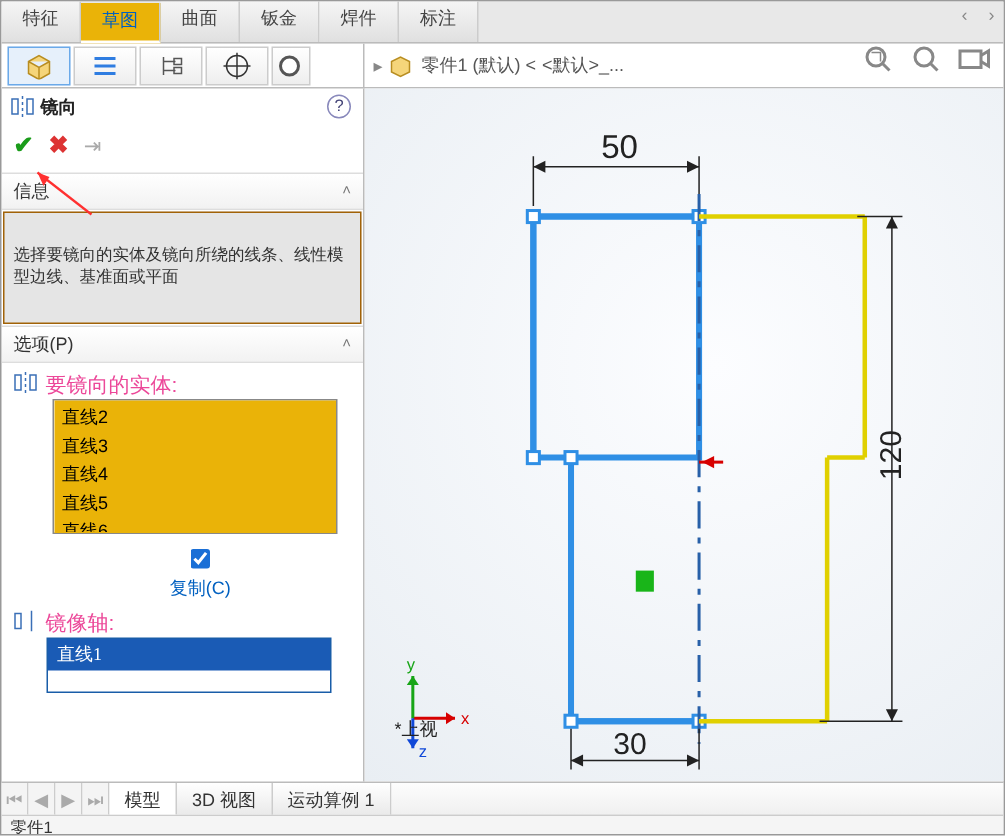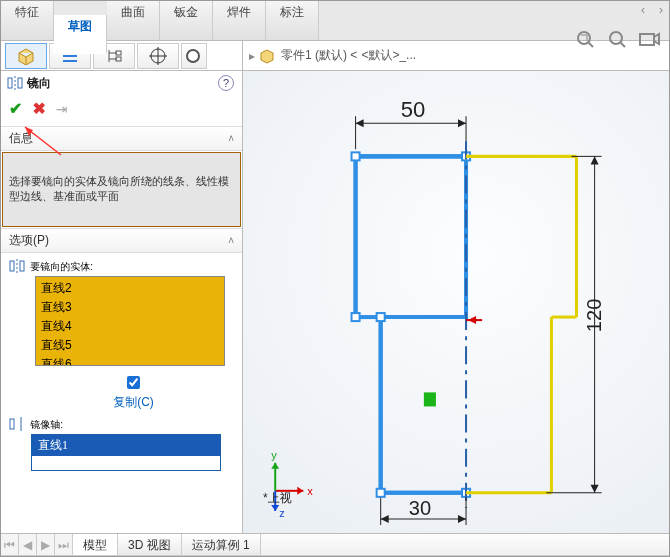--- a/index.html
+++ b/index.html
@@ -10,39 +10,38 @@
     width: 670px;
     height: 557px;
     overflow: hidden;
     position: relative;
     border: 1px solid #999;
   }
 
   
   .top-tabs {
     display: flex;
-    height: 40px;
+    height: 28px;
     background: #e8e8e8;
     border-bottom: 1px solid #bbb;
     position: relative;
   }
   .top-tab {
     padding: 3px 14px 0;
     border-right: 1px solid #ccc;
     color: #444;
     cursor: pointer;
     background: linear-gradient(#f5f5f5, #e0e0e0);
   }
   .top-tab.active {
-    background: #ffffff;
+    background: #eab308;
     color: #0060c0;
     border-bottom: 2px solid #fff;
     position: relative;
-    top: 14px;
-    font-weight: bold;
+    top: 1px;
   }
   .top-icons {
     position: absolute;
     right: 6px;
     top: 2px;
     display: flex;
     gap: 14px;
     color:#888;
   }
 
@@ -142,21 +141,21 @@
     background:#e5e5e5;
     border:1px solid #a16207;
     margin:1px;
     padding:21px 6px;
     font-size:11px;
     color:#333;
     line-height:1.4;
   }
 
   .opt-body { padding:6px 6px 10px 6px; }
-  .label-row { font-size:10px; color:#000000; margin:4px 0 3px 24px; }
+  .label-row { font-size:14px; color:#ec4899; margin:4px 0 3px 24px; }
   .icon-cell {
     display:inline-block; width:20px; text-align:center; color:#3a6fb7;
     vertical-align:top;
   }
   .listbox {
     margin-left:28px;
     width: 190px;
     height: 90px;
     border:1px solid #888;
     background:#eab308;

